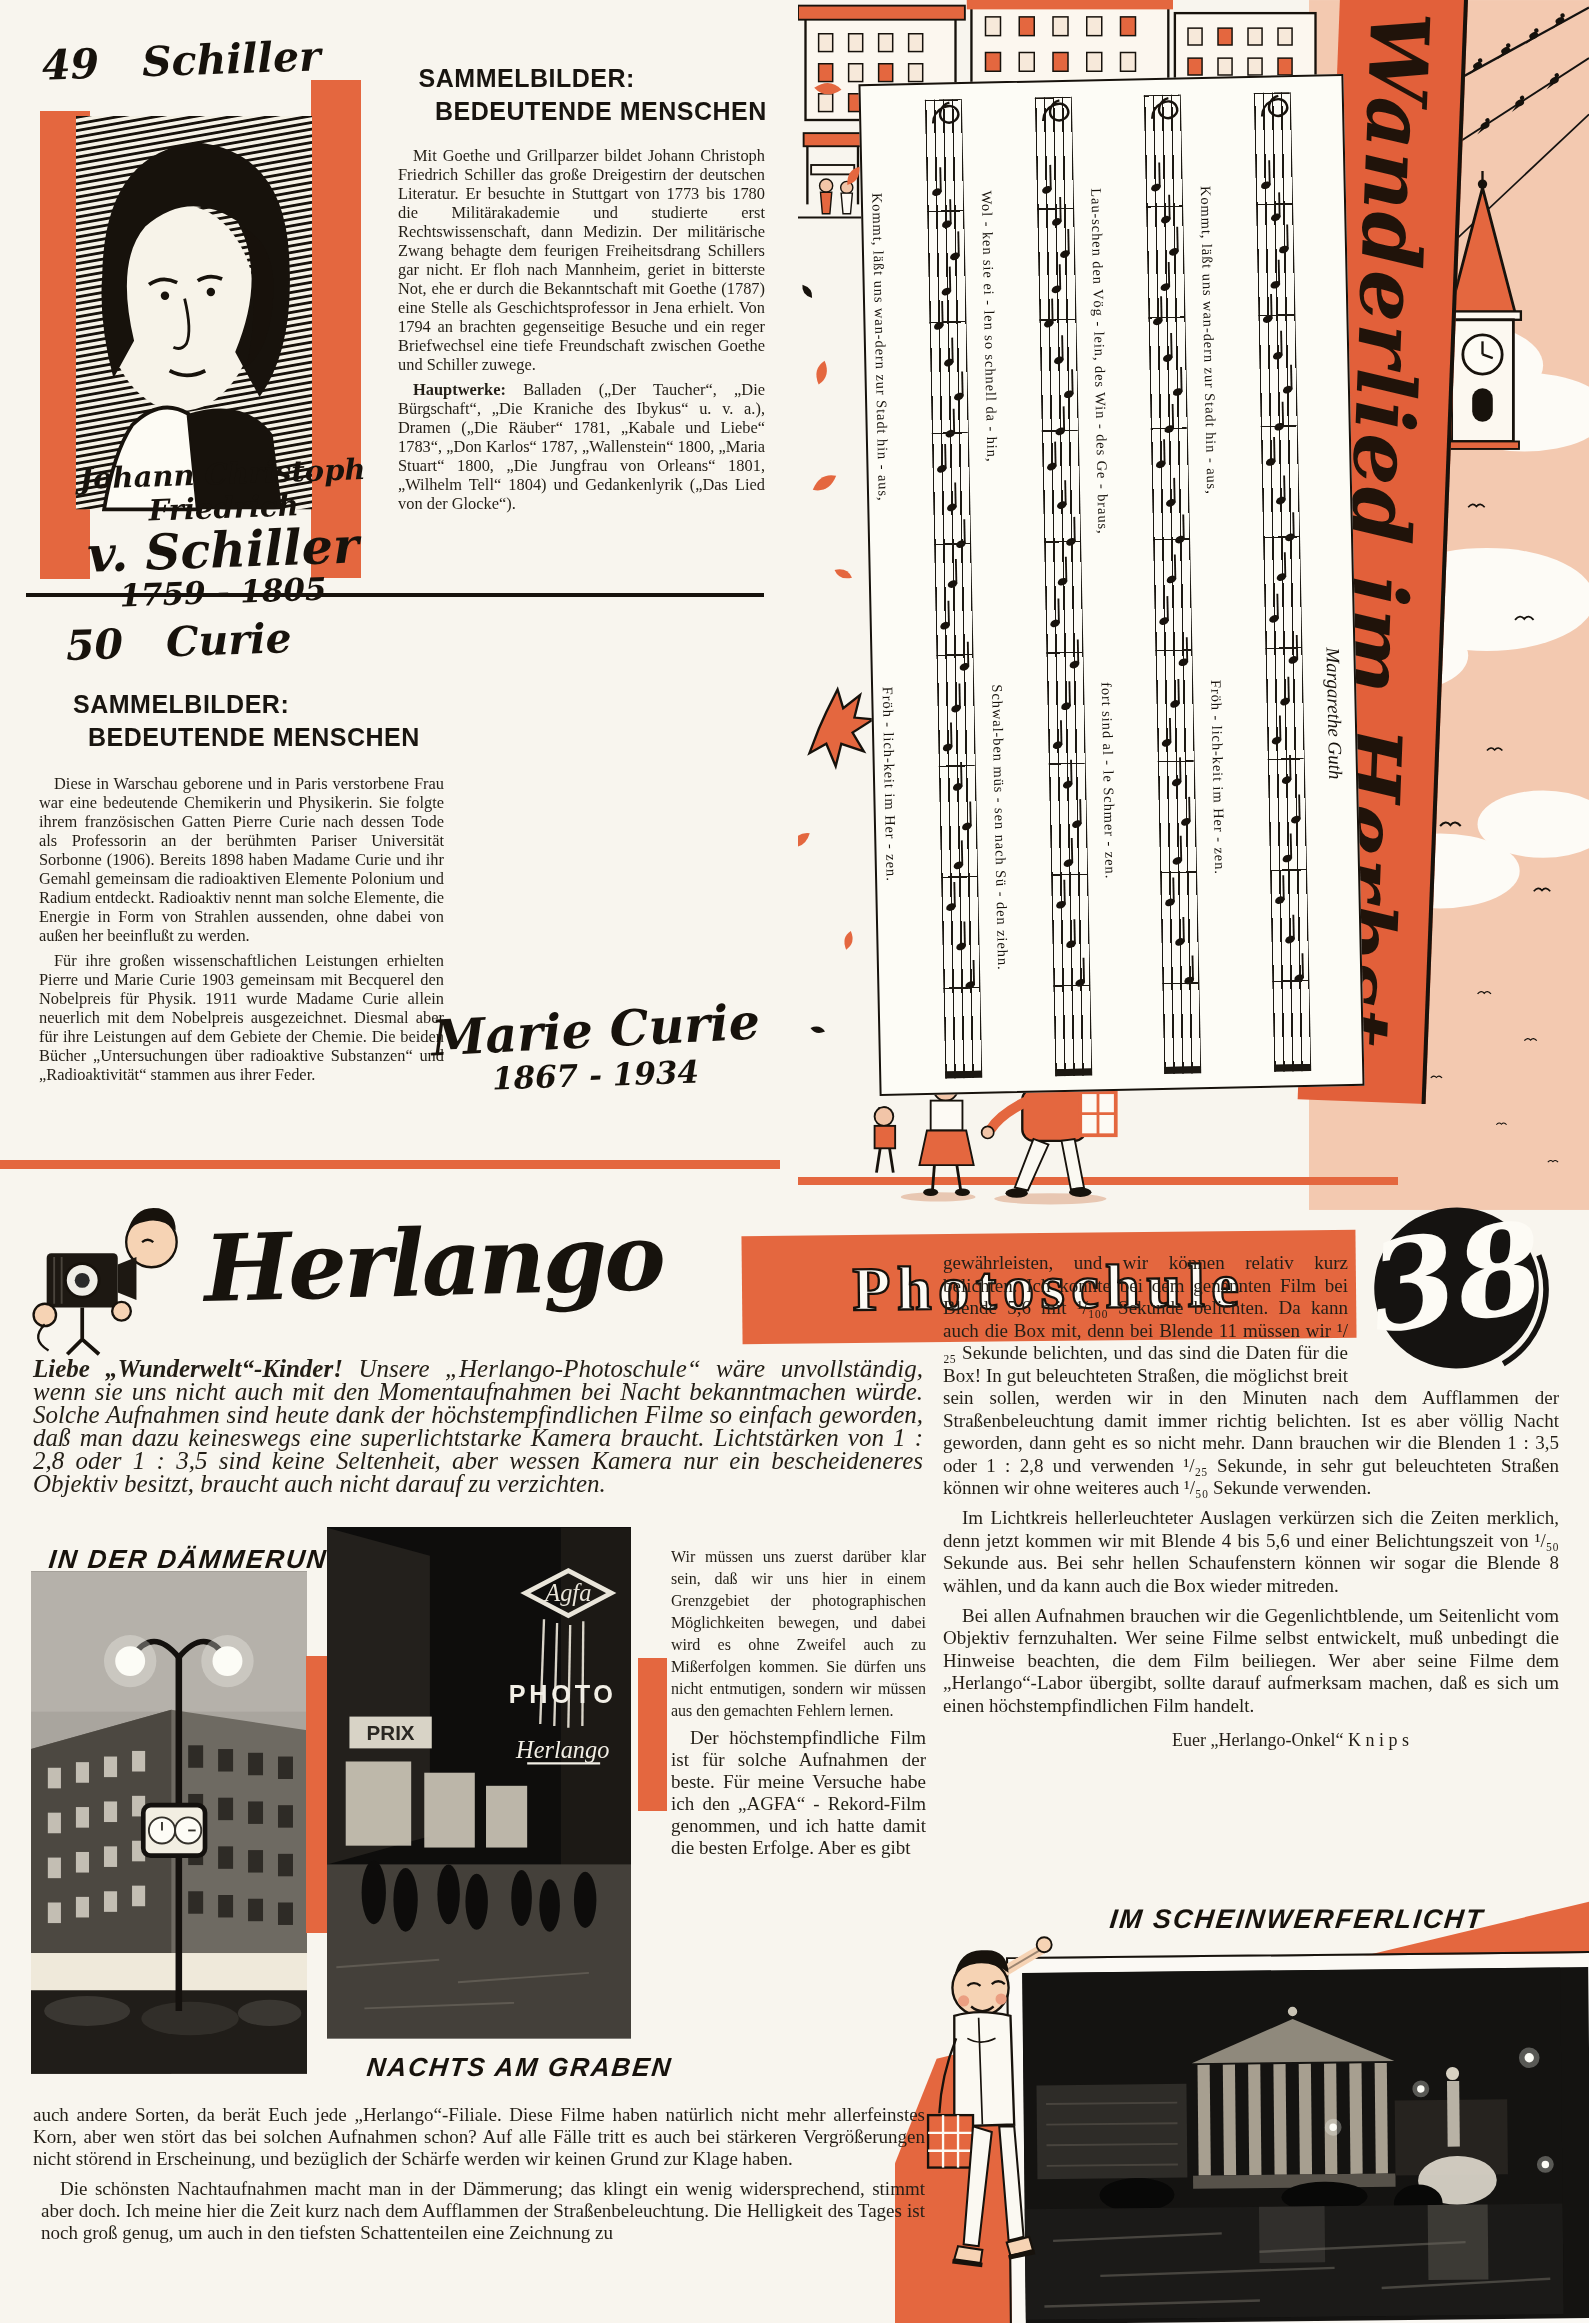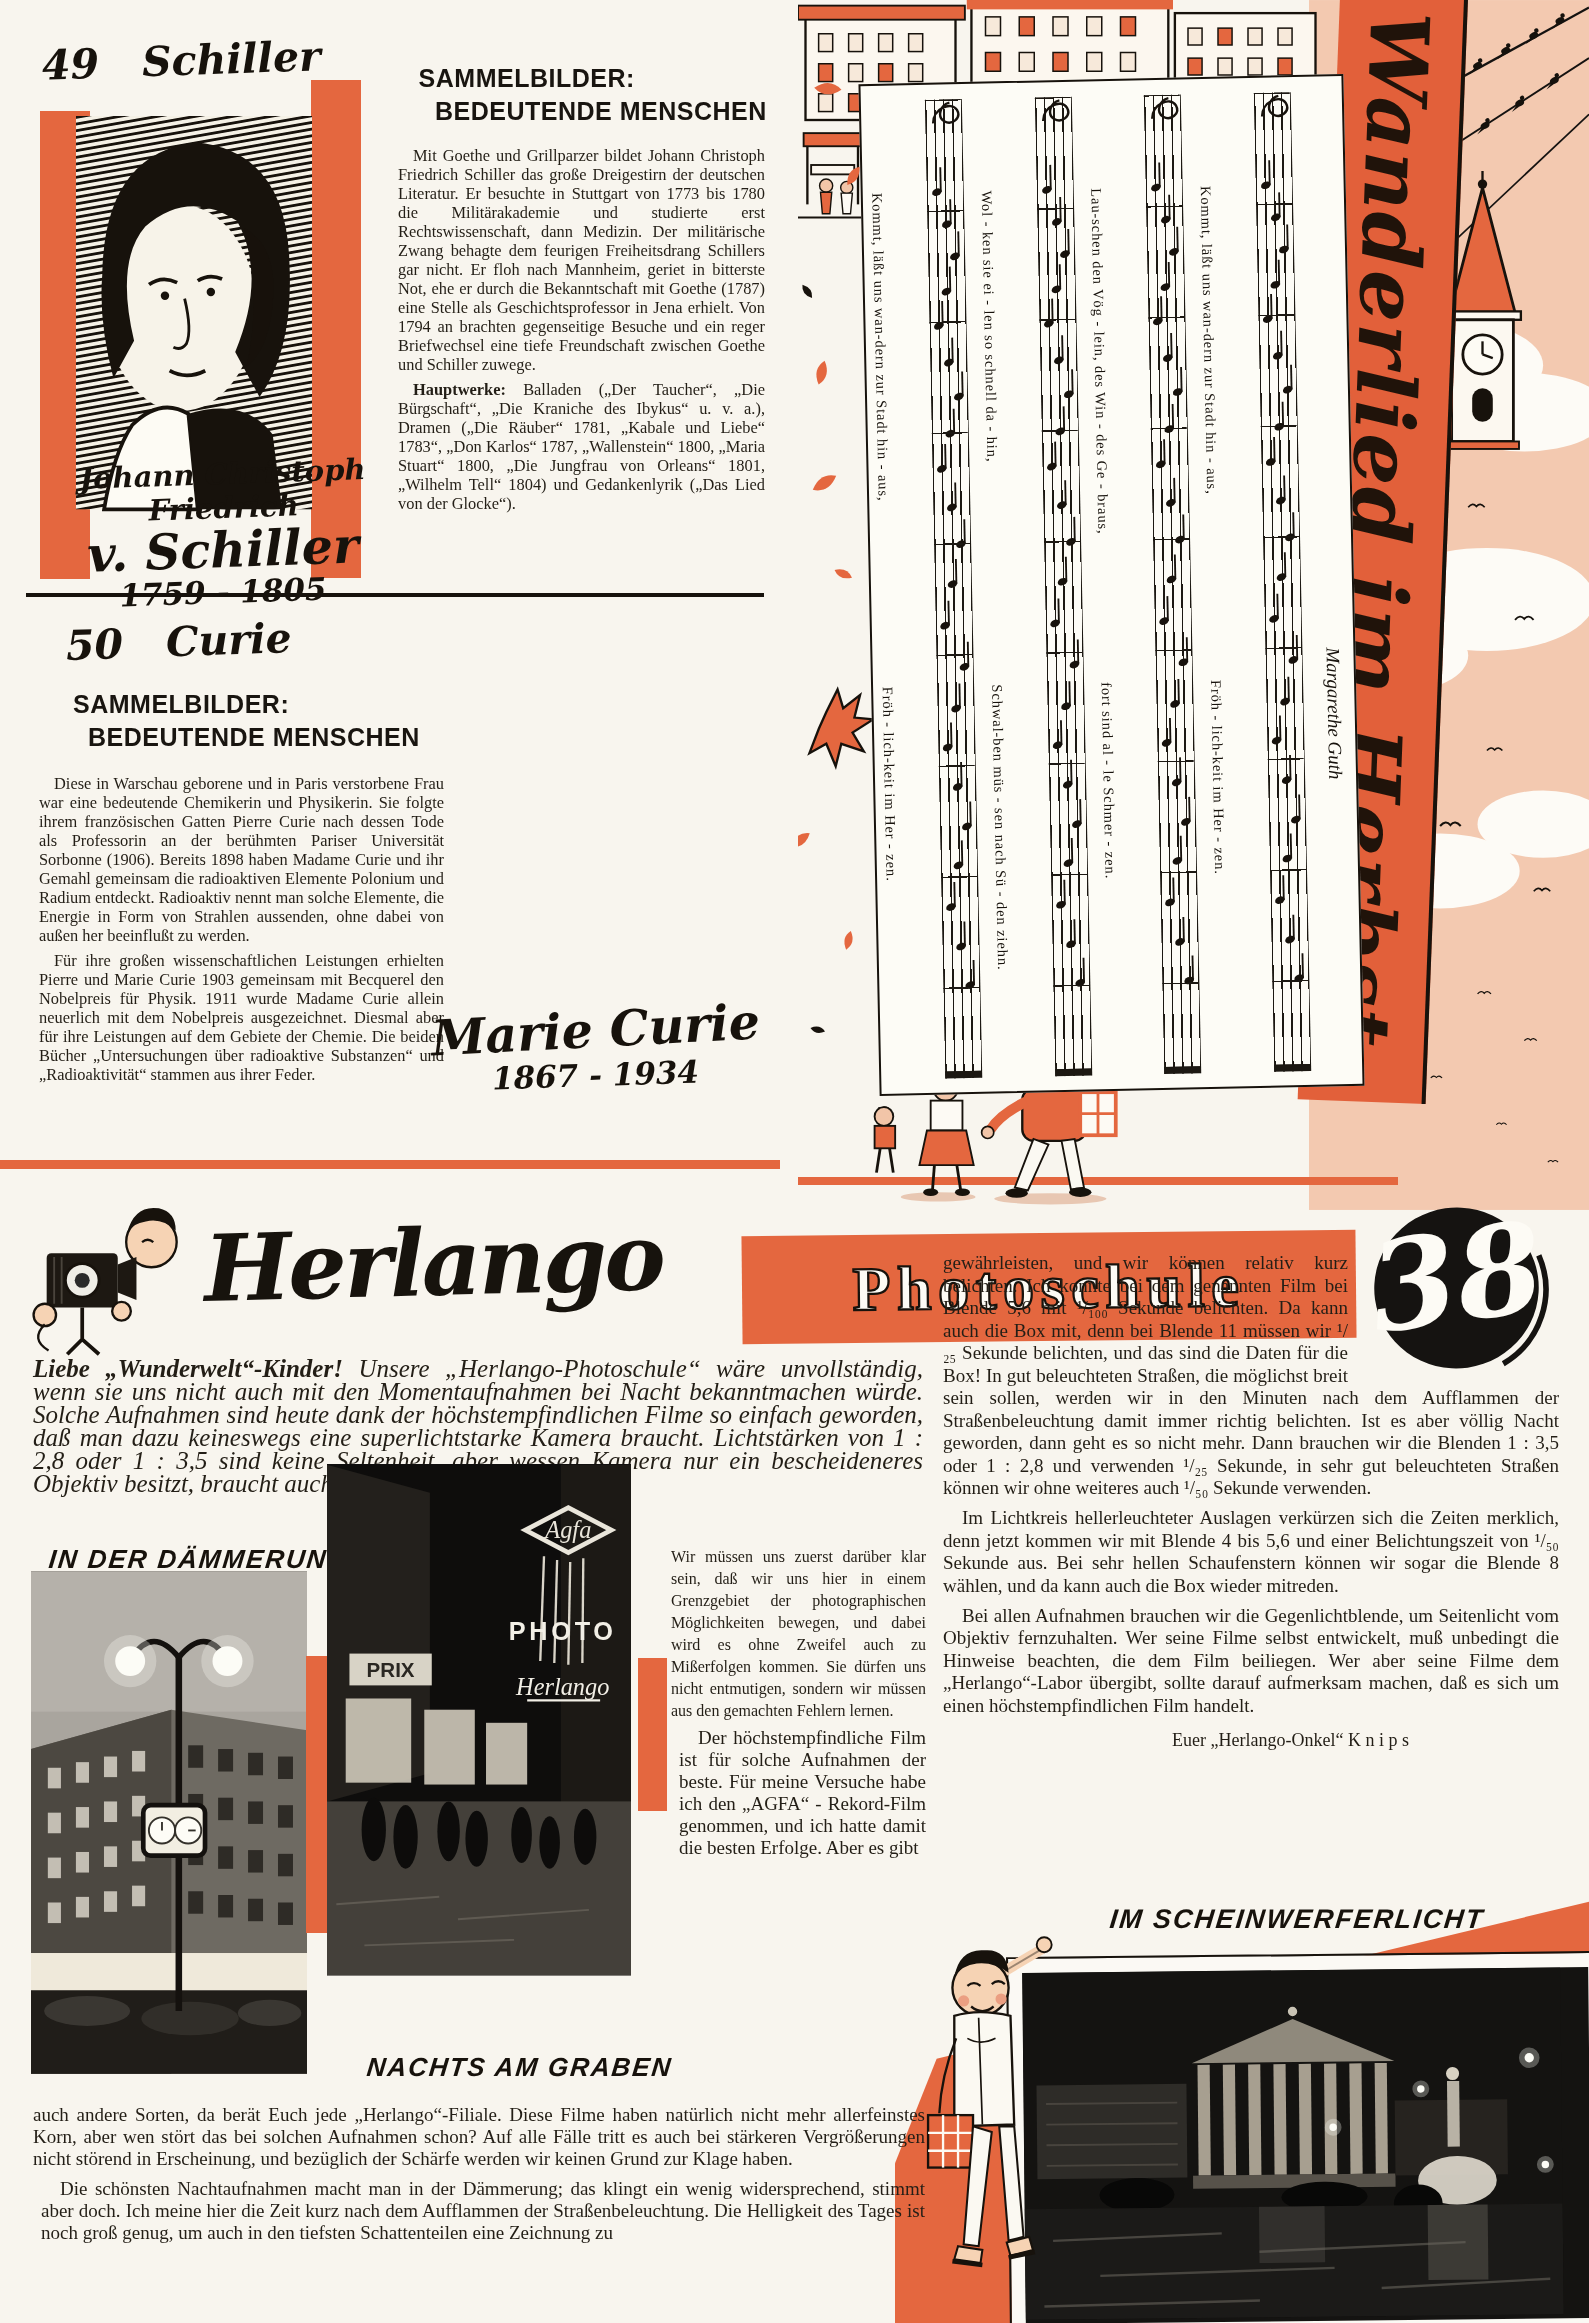--- a/index.html
+++ b/index.html
@@ -480,21 +480,21 @@
       <rect x="120" y="250" width="66" height="54" rx="8" fill="#f2eee2" stroke="#14110e" stroke-width="5"></rect>
       <circle cx="140" cy="277" r="14" fill="#fdfcf6" stroke="#33302a" stroke-width="2"></circle>
       <circle cx="168" cy="277" r="14" fill="#fdfcf6" stroke="#33302a" stroke-width="2"></circle>
       <line x1="140" y1="277" x2="140" y2="268" stroke="#33302a" stroke-width="2"></line>
       <line x1="168" y1="277" x2="176" y2="277" stroke="#33302a" stroke-width="2"></line>
     </svg>
   </div>
 
   <div class="accent" style="left:306px;top:1656px;width:30px;height:277px;"></div>
 
-  <div class="photoframe" style="left:327px;top:1464px;width:304px;height:380px;">
+  <div class="photoframe" style="left:327px;top:1527px;width:304px;height:380px;">
     <svg width="304" height="512" viewBox="0 0 325 546">
       <rect width="325" height="546" fill="#0e0d0c"></rect>
       <path d="M0 0 L110 30 L110 330 L0 360 Z" fill="#23201c"></path>
       <path d="M250 0 L325 0 L325 420 L250 380 Z" fill="#1c1915"></path>
       <g transform="translate(212,70)">
         <polygon points="0,0 46,-24 92,0 46,24" fill="none" stroke="#e9e5da" stroke-width="5"></polygon>
         <text x="46" y="8" text-anchor="middle" font-style="italic" font-size="26" fill="#e9e5da" font-family="serif">Agfa</text>
       </g>
       <g stroke="#d9d4c8" stroke-width="2.5">
         <line x1="232" y1="98" x2="228" y2="210"></line>
@@ -529,21 +529,21 @@
       </g>
     </svg>
   </div>
 
   <div class="accent" style="left:638px;top:1658px;width:29px;height:153px;"></div>
 
   <div class="abs handcap" style="left:367px;top:2052px;font-size:26px;">NACHTS AM GRABEN</div>
 
   <div class="abs" style="left:671px;top:1510px;width:255px;">
     <p class="serif" style="font-size:16px;line-height:22px;margin-top:36px;">Wir müssen uns zuerst darüber klar sein, daß wir uns hier in einem Grenzgebiet der photographischen Möglichkeiten bewegen, und dabei wird es ohne Zweifel auch zu Mißerfolgen kommen. Sie dürfen uns nicht entmutigen, sondern wir müssen aus den gemachten Fehlern lernen.</p>
-    <p class="serif indent" style="font-size:19px;line-height:22px;margin-top:4.7px;margin-left:8px;">Der höchstempfindliche Film ist für solche Aufnahmen der beste. Für meine Versuche habe ich den „AGFA“ - Rekord-Film genommen, und ich hatte damit die besten Erfolge. Aber es gibt</p>
+    <p class="serif indent" style="font-size:19px;line-height:22px;margin-top:4.7px;">Der höchstempfindliche Film ist für solche Aufnahmen der beste. Für meine Versuche habe ich den „AGFA“ - Rekord-Film genommen, und ich hatte damit die besten Erfolge. Aber es gibt</p>
   </div>
 
   <div class="abs" style="left:943px;top:1252px;width:616px;">
     <p class="serif" style="font-size:19px;line-height:22.5px;">
       <span style="float:right;width:211px;height:114px;"></span>
       <span>gewährleisten, und wir können relativ kurz belichten. Ich konnte bei dem genannten Film bei Blende 5,6 mit ¹/₁₀₀ Sekunde belichten. Da kann auch die Box mit, denn bei Blende 11 müssen wir ¹/₂₅ Sekunde belichten, und das sind die Daten für die Box! In gut beleuchteten Straßen, die möglichst breit sein sollen, werden wir in den Minuten nach dem Aufflammen der Straßenbeleuchtung damit immer richtig belichten. Ist es aber völlig Nacht geworden, dann geht es so nicht mehr. Dann brauchen wir die Blenden 1 : 3,5 oder 1 : 2,8 und verwenden ¹/₂₅ Sekunde, in sehr gut beleuchteten Straßen können wir ohne weiteres auch ¹/₅₀ Sekunde verwenden.</span>
     </p>
     <p class="serif indent" style="font-size:19px;line-height:22.5px;margin-top:7.5px;">Im Lichtkreis hellerleuchteter Auslagen verkürzen sich die Zeiten merklich, denn jetzt kommen wir mit Blende 4 bis 5,6 und einer Belichtungszeit von ¹/₅₀ Sekunde aus. Bei sehr hellen Schaufenstern können wir sogar die Blende 8 wählen, und da kann auch die Box wieder mitreden.</p>
     <p class="serif indent" style="font-size:19px;line-height:22.5px;margin-top:7.5px;">Bei allen Aufnahmen brauchen wir die Gegenlichtblende, um Seitenlicht vom Objektiv fernzuhalten. Wer seine Filme selbst entwickelt, muß unbedingt die Hinweise beachten, die dem Film beiliegen. Wer aber seine Filme dem „Herlango“-Labor übergibt, sollte darauf aufmerksam machen, daß es sich um einen höchstempfindlichen Film handelt.</p>
     <p class="serif signoff" style="font-size:18px;">Euer „Herlango-Onkel“ K n i p s</p>

